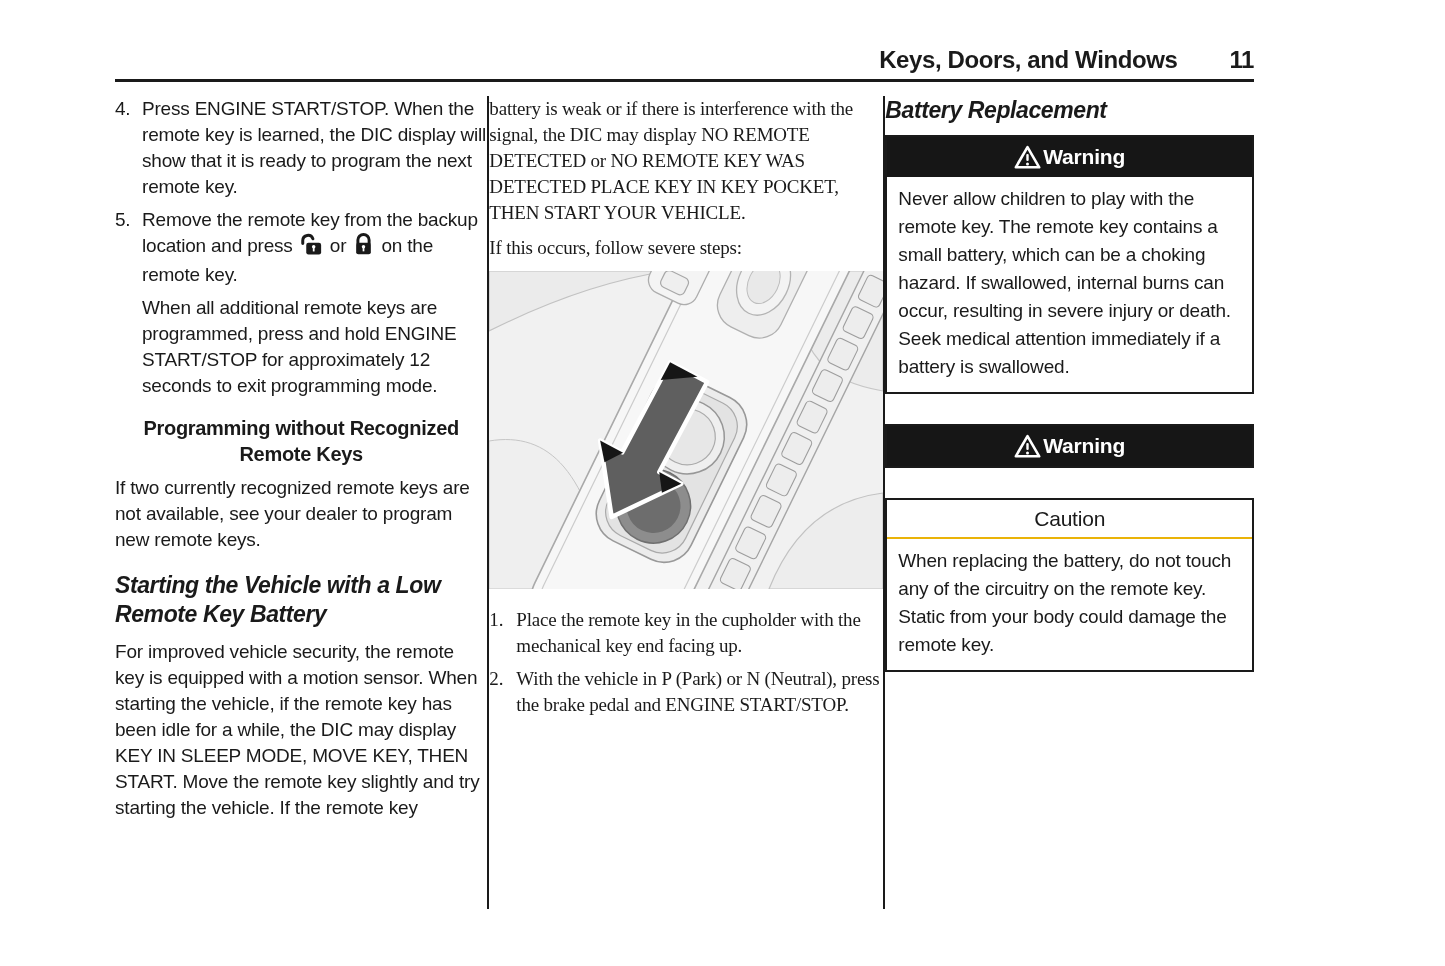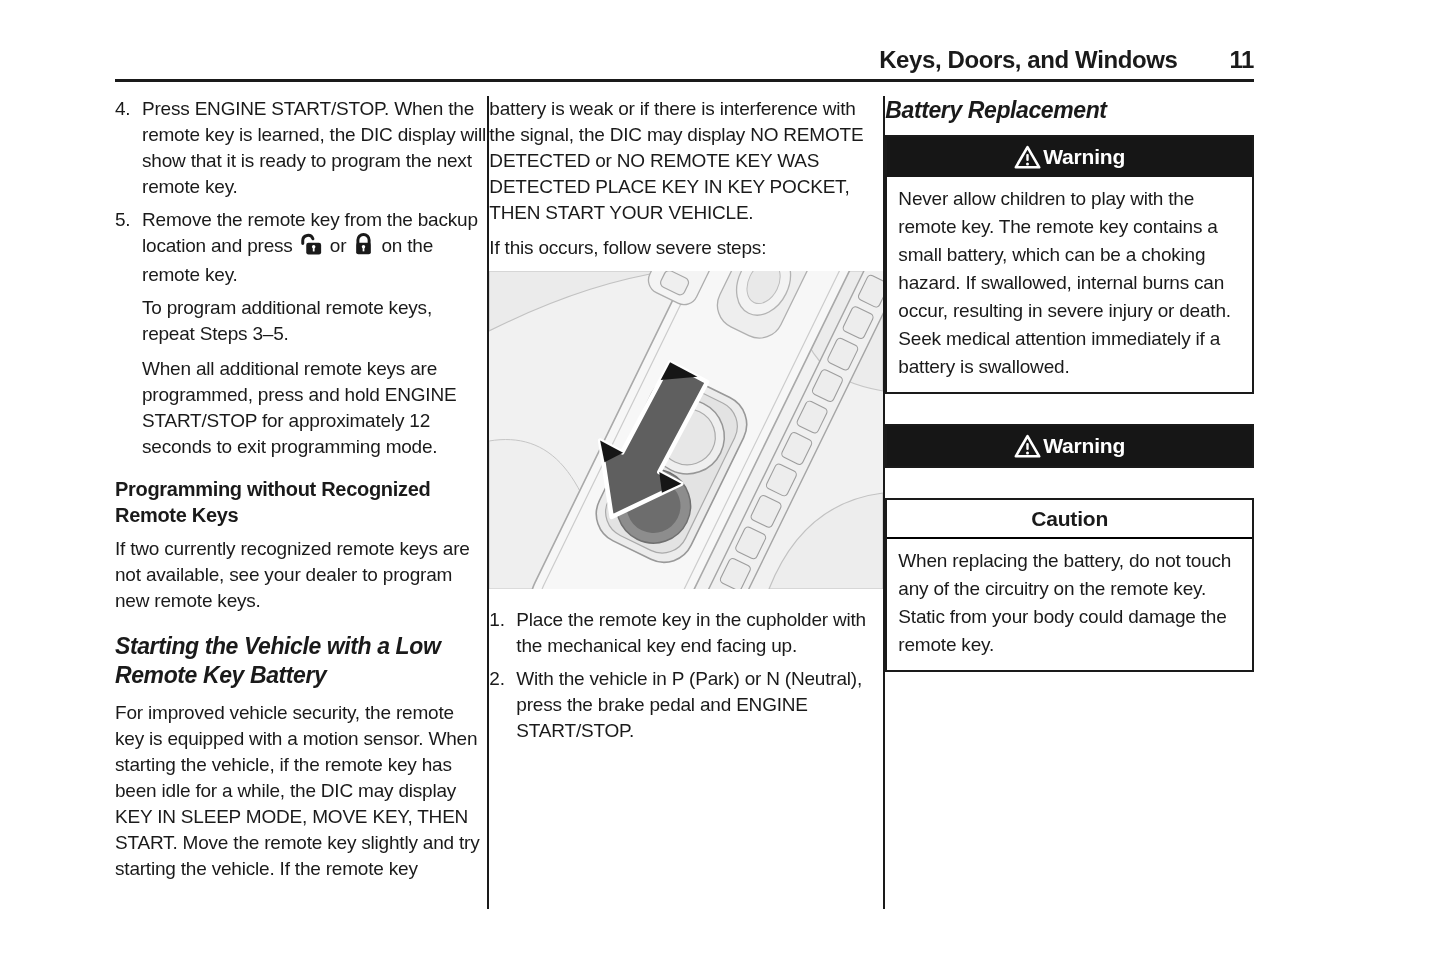--- a/index.html
+++ b/index.html
@@ -21,45 +21,45 @@
   .header-rule{
     position:absolute;left:115px;right:53px;top:79px;
     height:3px;background:#1a1a1a;
   }
   .content{
     position:absolute;left:115px;right:53px;top:96px;bottom:55px;
     display:flex;justify-content:space-between;align-items:stretch;
   }
   .col{font-size:19px;line-height:26px;}
   .col-left{width:400px;}
-  .col-mid{width:394px;}
+  .col-mid{width:394px;font-family:Liberation Serif, serif;}
   .col-right{width:396px;}
   .vsep{width:2px;background:#1a1a1a;height:813px;flex-shrink:0;}
   .step{display:flex;margin-bottom:7px;}
   .step .num{width:27px;flex-shrink:0;}
   .step .txt{flex:1;}
   .indent{margin-left:27px;margin-bottom:9px;}
   p{margin:0 0 9px 0;}
-  h3.sub{font-size:20px;line-height:26px;font-weight:bold;margin:16px 0 8px 0;letter-spacing:-0.3px;}
+  h3.sub{font-size:20px;line-height:26px;font-weight:bold;margin:16px 0 8px 0;letter-spacing:-0.3px;text-align:center;}
   h2.sect{font-size:23px;line-height:29px;font-weight:bold;margin:18px 0 10px 0;letter-spacing:-0.4px;font-style:italic;}
   h2.sect-first{margin-top:0;}
   .padlock{display:inline-block;vertical-align:-3px;margin:0 3px;}
   .illustration{
     width:394px;height:318px;margin:10px 0 18px 0;
   }
   .alert-box{border:2px solid #1a1a1a;margin-bottom:30px;}
   .warn-head{
     background:#161616;color:#ffffff;
     display:flex;align-items:center;justify-content:center;gap:2px;
     height:40px;font-size:21px;font-weight:bold;letter-spacing:-0.2px;
   }
   .caution-head{
     display:flex;align-items:center;justify-content:center;
-    height:37px;font-size:21px;font-weight:bold;
-    border-bottom:2px solid #000000;
+    height:37px;font-size:21px;font-weight:normal;
+    border-bottom:2px solid #eab308;
   }
   .alert-body{padding:8px 13px 11px 11px;font-size:19px;line-height:28px;}
 </style>
 </head>
 <body>
 
 <div class="page">
 
   <div class="header">
     <span>Keys, Doors, and Windows</span>
@@ -81,21 +81,20 @@
                 <rect x="6" y="11" width="17" height="13.5" rx="2.5" fill="#1a1a1a"></rect>
                 <circle cx="14.5" cy="15.6" r="2" fill="#ffffff"></circle>
                 <rect x="13.5" y="16.4" width="2" height="4.6" fill="#ffffff"></rect>
               </svg></span><span> or </span><span class="padlock"><svg width="19" height="22" viewBox="0 0 22 25">
                 <path d="M4.5 12 V8 A6.5 6.5 0 0 1 17.5 8 V12" fill="none" stroke="#1a1a1a" stroke-width="3.4" stroke-linecap="round"></path>
                 <rect x="2.5" y="11" width="17" height="13.5" rx="2.5" fill="#1a1a1a"></rect>
                 <circle cx="11" cy="15.6" r="2" fill="#ffffff"></circle>
                 <rect x="10" y="16.4" width="2" height="4.6" fill="#ffffff"></rect>
               </svg></span><span> on the remote key.</span></span>
       </div>
-      <p class="indent">To program additional remote keys, repeat Steps 3–5.</p>
       <p class="indent">When all additional remote keys are programmed, press and hold ENGINE START/STOP for approximately 12 seconds to exit programming mode.</p>
       <h3 class="sub">Programming without Recognized Remote Keys</h3>
       <p>If two currently recognized remote keys are not available, see your dealer to program new remote keys.</p>
       <h2 class="sect">Starting the Vehicle with a Low Remote Key Battery</h2>
       <p>For improved vehicle security, the remote key is equipped with a motion sensor. When starting the vehicle, if the remote key has been idle for a while, the DIC may display KEY IN SLEEP MODE, MOVE KEY, THEN START. Move the remote key slightly and try starting the vehicle. If the remote key</p>
     </div>
 
     <div class="vsep"></div>
 
     <div class="col col-mid">

